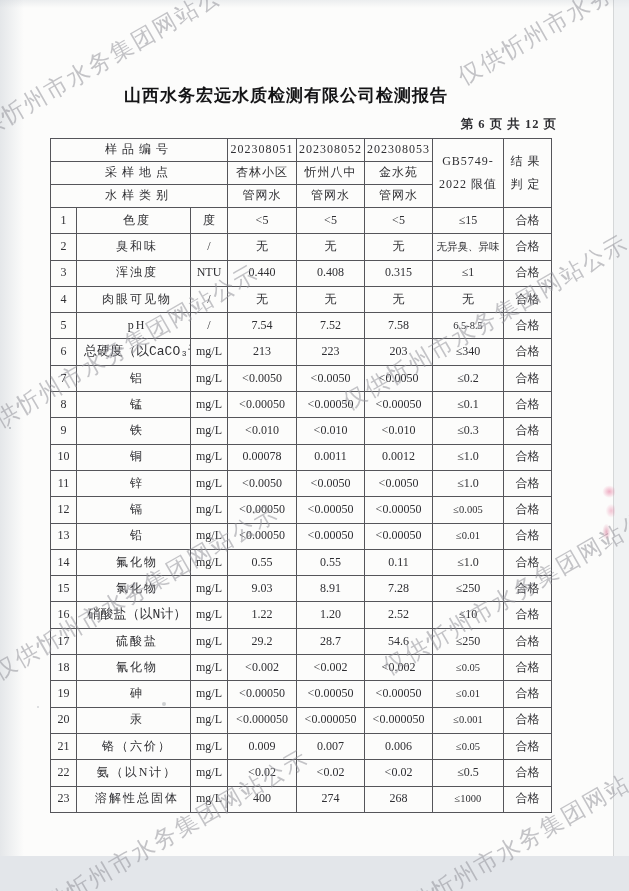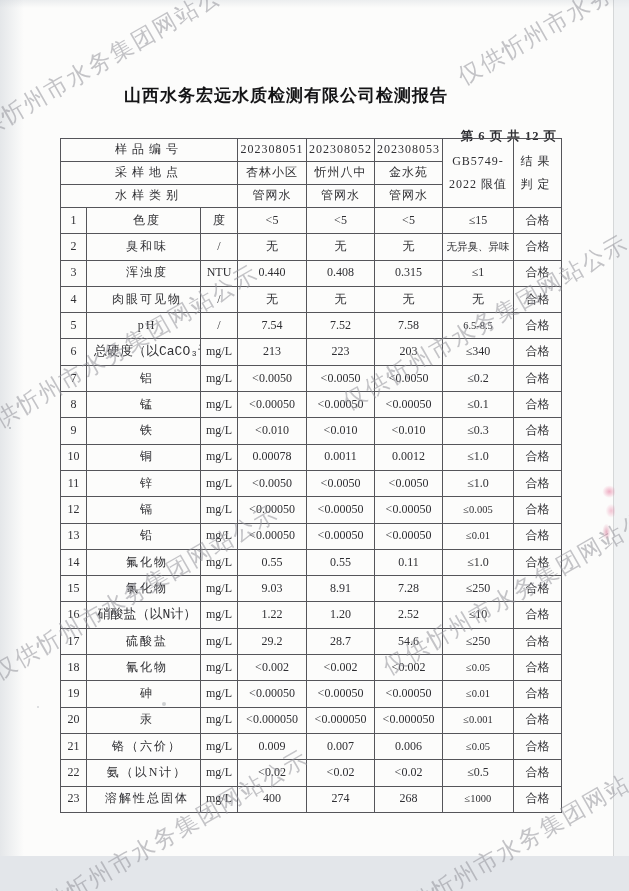--- a/index.html
+++ b/index.html
@@ -13,23 +13,23 @@
   .edge-top{position:absolute;left:0;top:0;width:100%;height:8px;
             background:linear-gradient(180deg,rgba(205,210,216,.35),rgba(205,210,216,0));}
   .edge-bottom{position:absolute;left:0;top:856px;width:100%;height:35px;background:#e3e6ea;}
   .edge-right-line{position:absolute;left:613px;top:0;width:1px;height:856px;background:rgba(140,146,153,.35);}
   .edge-right{position:absolute;left:614px;top:0;width:15px;height:856px;background:rgba(230,233,236,.55);}
 
   .title{position:absolute;left:16px;top:84px;width:540px;text-align:center;
          font-size:17px;font-weight:bold;letter-spacing:1px;color:#141416;}
   .meta{position:absolute;left:57px;top:116px;width:500px;height:18px;font-size:12.5px;}
   .meta .rno{position:absolute;left:7px;top:0;font-weight:600;letter-spacing:.5px;}
-  .meta .pgno{position:absolute;right:0;top:12px;font-weight:600;letter-spacing:1px;margin-left:16px;}
-
-  table.report{position:absolute;left:60px;top:138px;width:501px;height:648px;
+  .meta .pgno{position:absolute;right:0;top:0;font-weight:600;letter-spacing:1px;margin-left:16px;}
+
+  table.report{position:absolute;left:50px;top:138px;width:501px;height:648px;
                border-collapse:collapse;table-layout:fixed;}
   .report td{border:1px solid #55555a;vertical-align:middle;text-align:center;
              padding:0;font-size:12px;line-height:1.15;overflow:hidden;}
   .report thead td{height:22px;}
   .report tbody td{height:25.3px;}
   .hdr-label{letter-spacing:5px;}
   .hdr-val{letter-spacing:1px;}
   .hdr-two{font-size:12px;letter-spacing:1px;font-family:Liberation Serif, serif;}
   .hdr-two .l2{display:block;margin-top:9px;}
   .hdr-two .rspace{letter-spacing:5px;}

